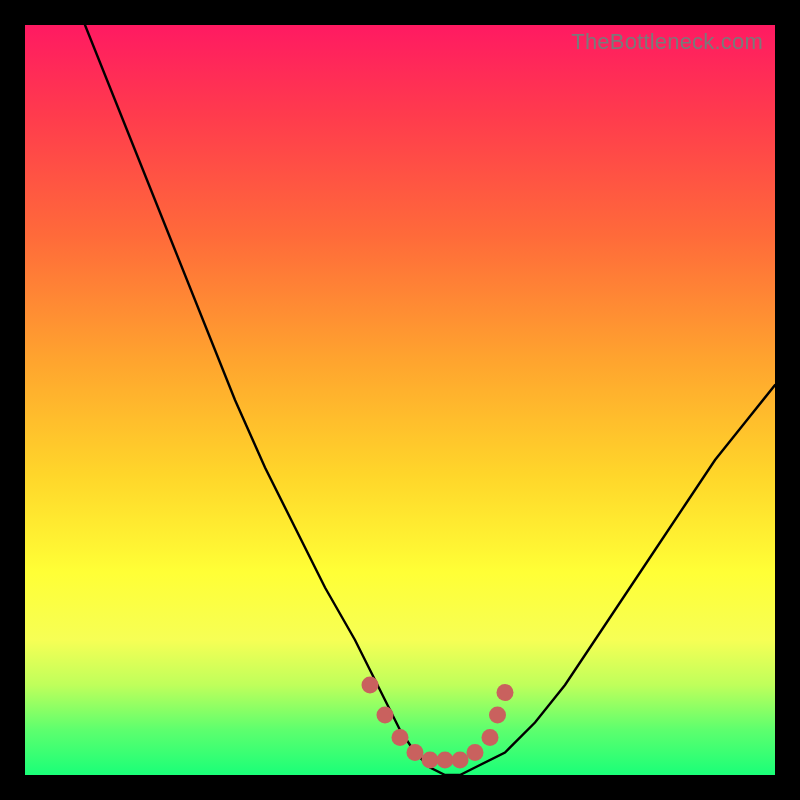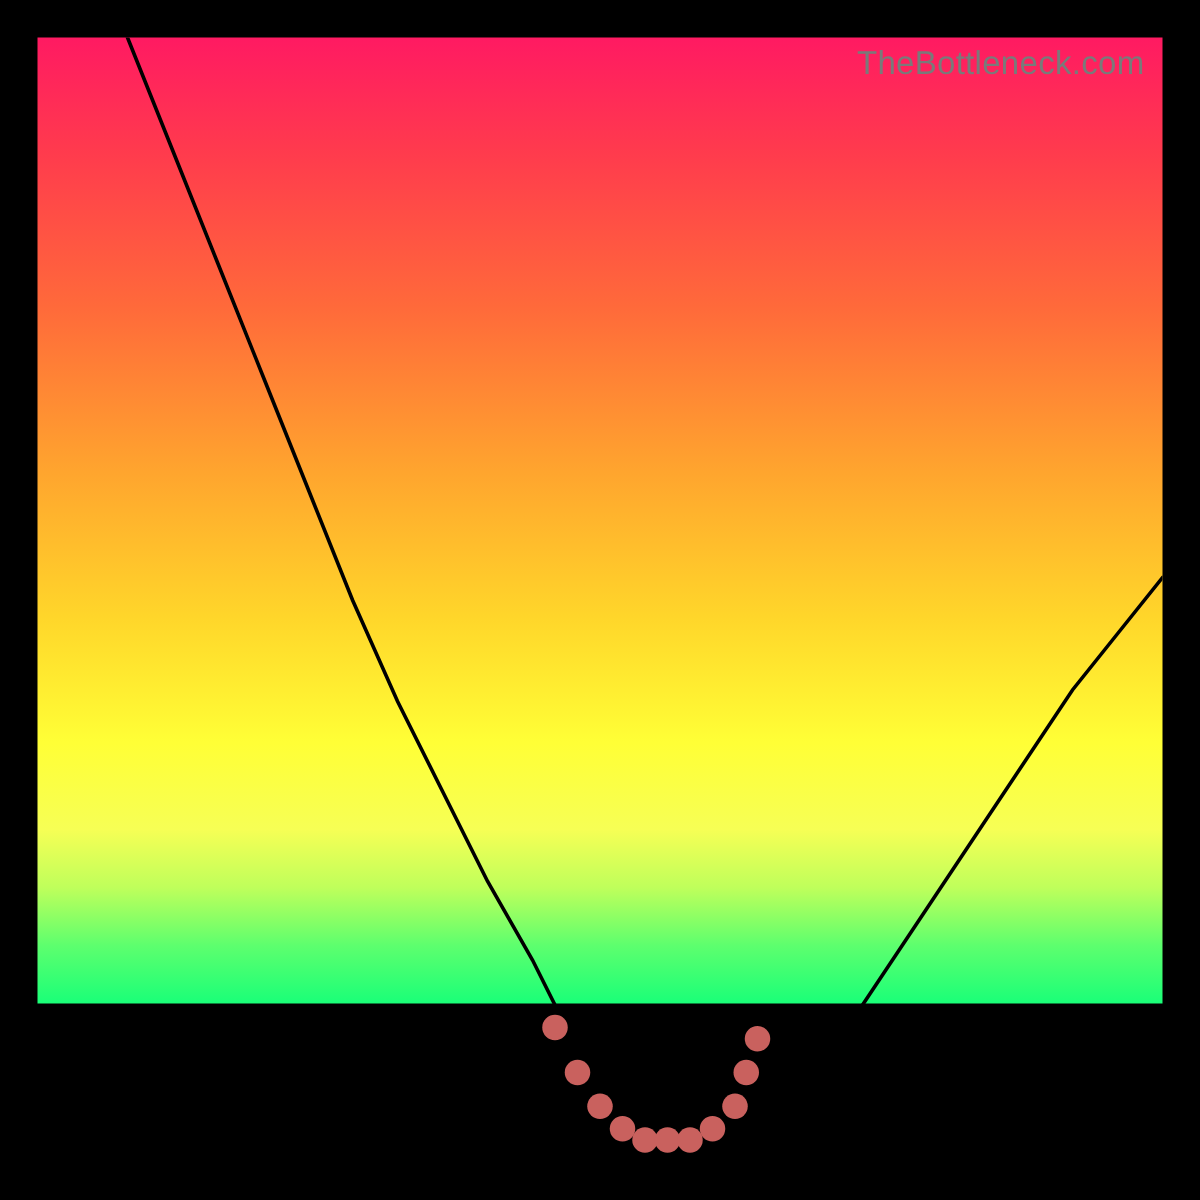--- a/index.html
+++ b/index.html
@@ -14,21 +14,21 @@
   .frame {
     position: absolute;
     inset: 0;
     background: #000;
   }
   .plot {
     position: absolute;
     left: 25px;
     top: 25px;
     width: 750px;
-    height: 644px;
+    height: 750px;
     
     background: linear-gradient(
       to bottom,
       #ff1a62 0%,
       #ff3b4d 12%,
       #ff6a3a 28%,
       #ffa52e 45%,
       #ffd62a 60%,
       #ffff36 73%,
       #f6ff55 82%,

